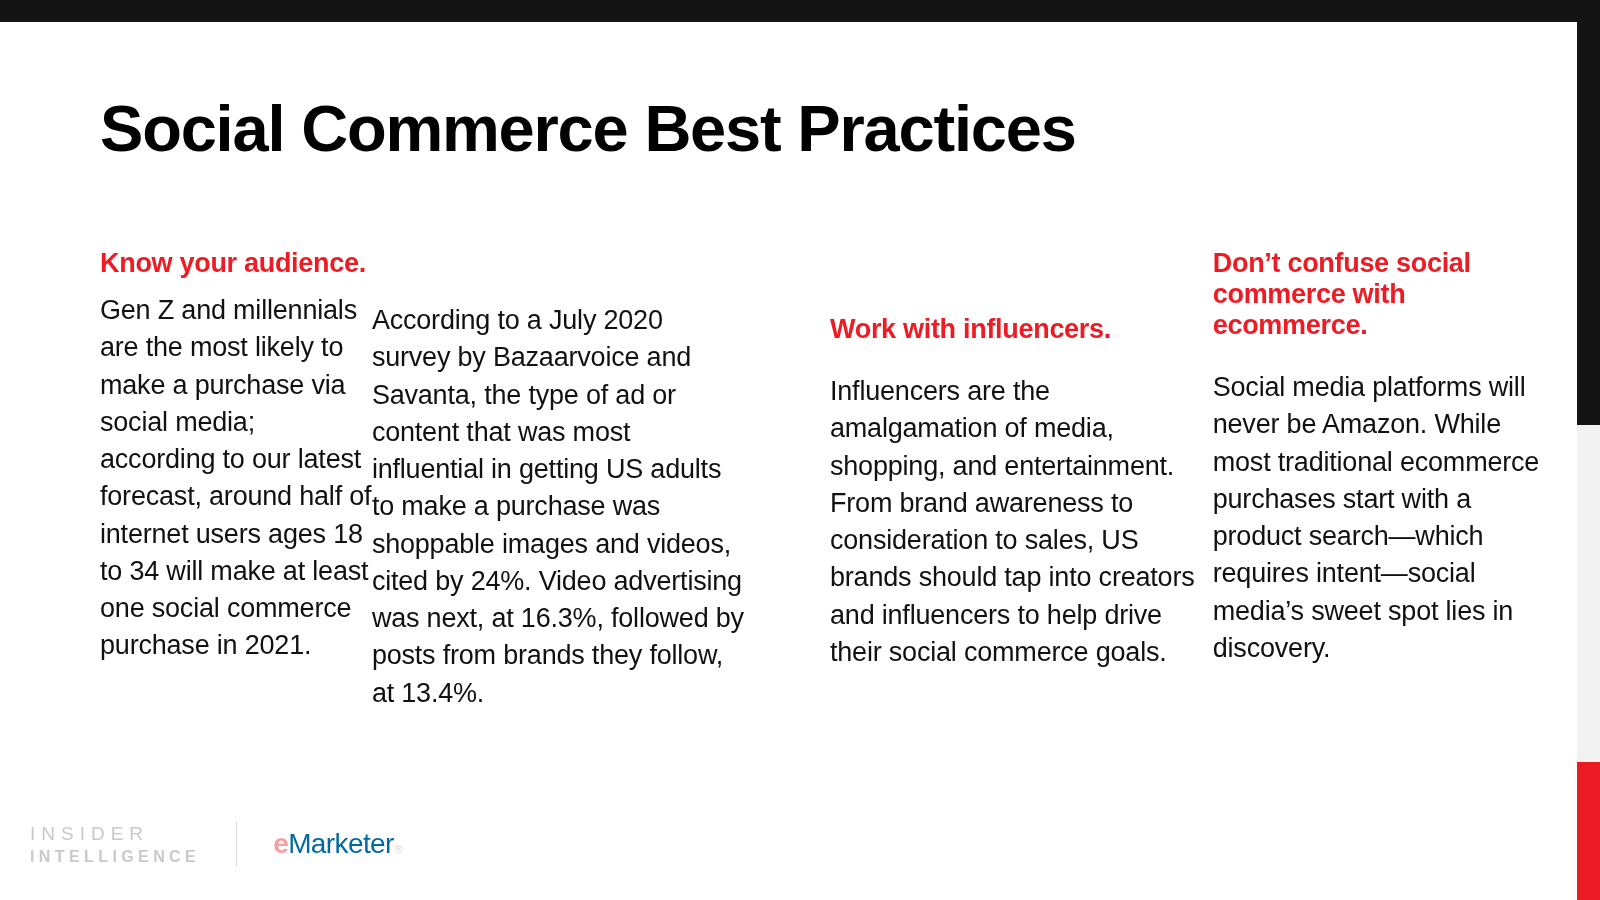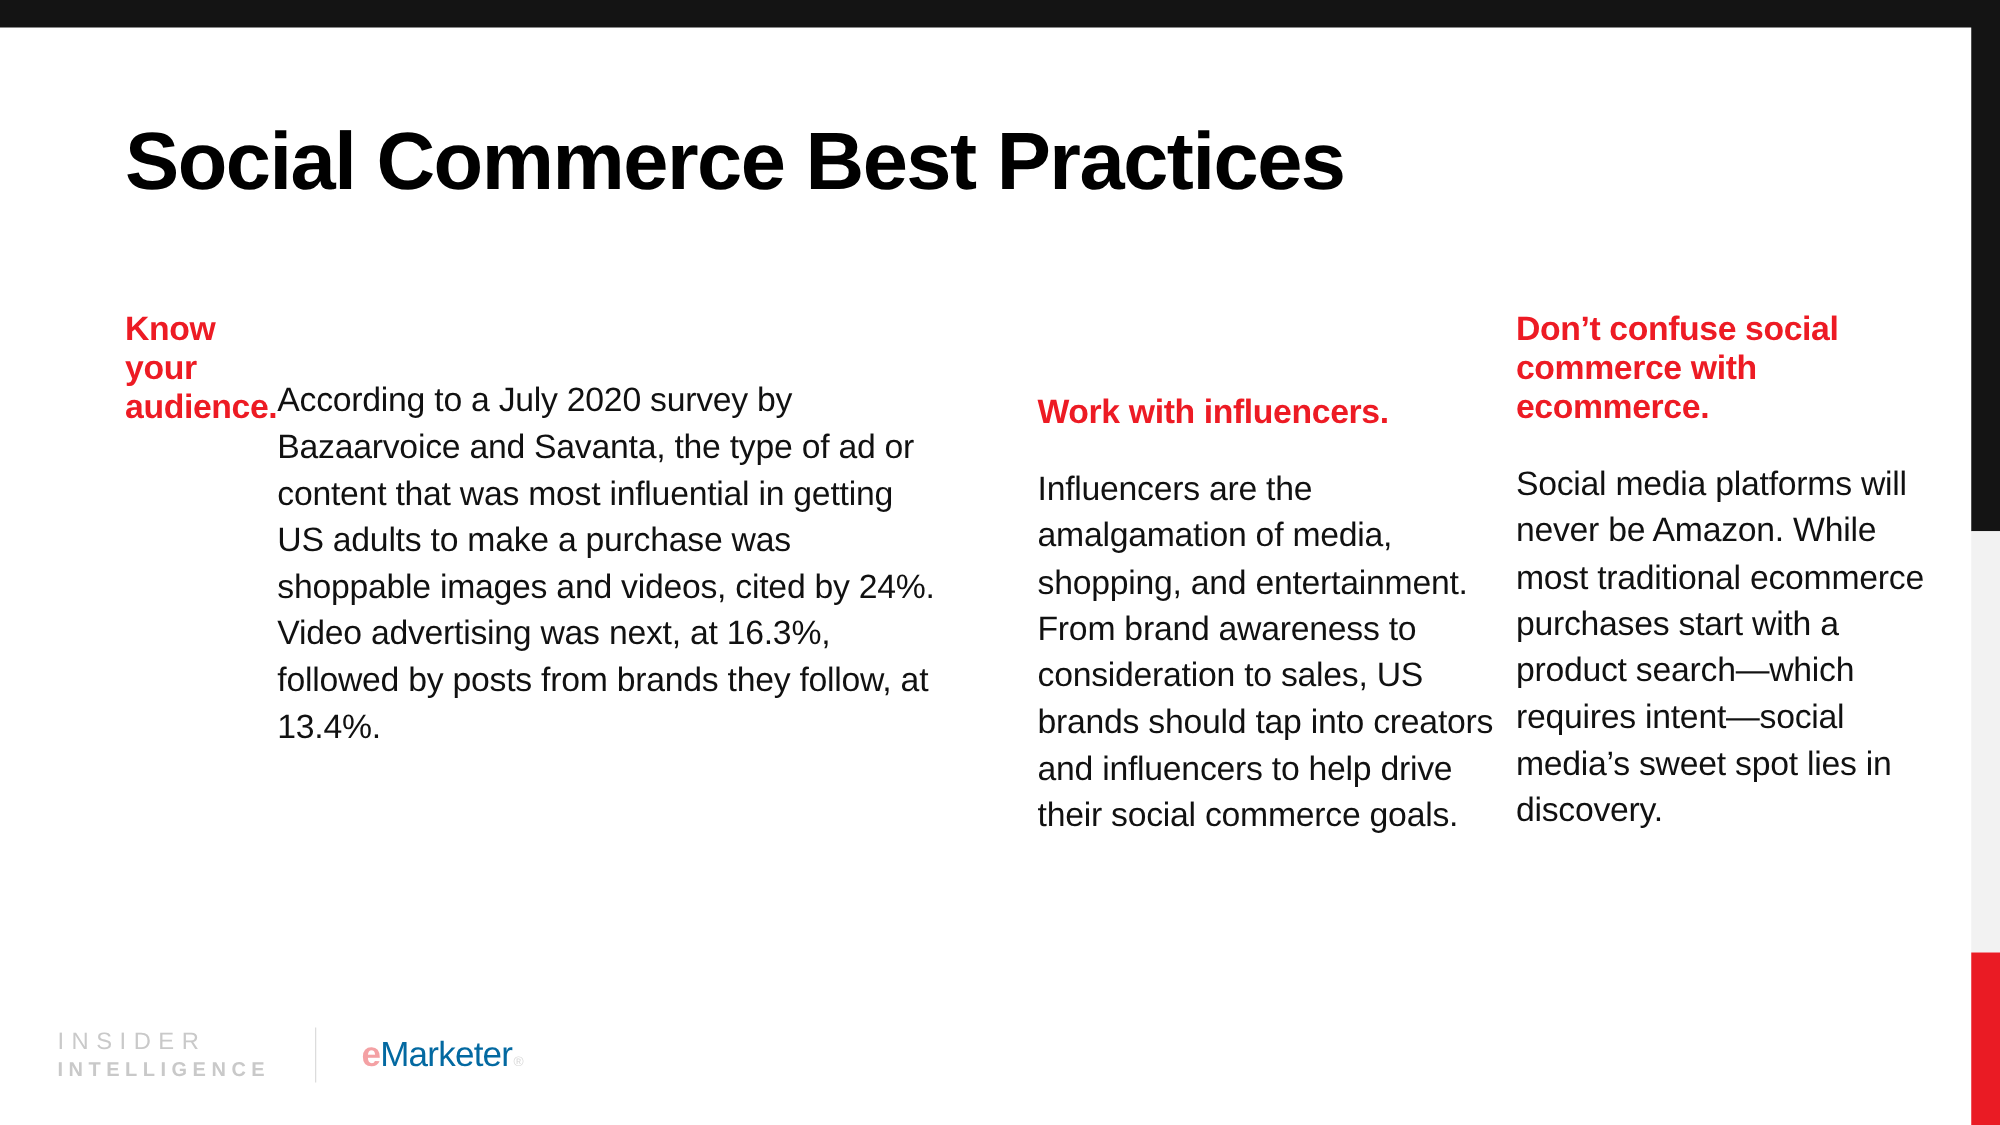--- a/index.html
+++ b/index.html
@@ -85,21 +85,20 @@
   .col-left  .tip-block.second  { margin-top:54px; }
   .col-right .tip-block.second  { margin-top:66px; }
 
   
   .footer {
     position:absolute;
     left:30px; bottom:32px;
     display:flex;
     align-items:center;
     gap:36px;
-    margin-left:16px;
   }
   .logo-insider {
     display:flex;
     flex-direction:column;
     color:#c9c9c9;
     line-height:1.35;
   }
   .logo-insider .l1 {
     font-size:19px;
     letter-spacing:6px;
@@ -137,20 +136,21 @@
   <div class="edge-strip edge-red"></div>
 
   <h1 class="page-title">Social Commerce Best Practices</h1>
 
   <div class="columns">
 
     <div class="col col-left">
 
       <div class="tip-block first">
         <div class="tip-heading">Know your audience.</div>
+        <div class="tip-body">Gen Z and millennials are the most likely to make a purchase via social media; according to our latest forecast, around half of internet users ages 18 to 34 will make at least one social commerce purchase in 2021.</div>
       </div>
 
       <div class="tip-block second">
         <div class="tip-body">According to a July 2020 survey by Bazaarvoice and Savanta, the type of ad or content that was most influential in getting US adults to make a purchase was shoppable images and videos, cited by 24%. Video advertising was next, at 16.3%, followed by posts from brands they follow, at 13.4%.</div>
       </div>
 
     </div>
 
     <div class="col col-right">
 

